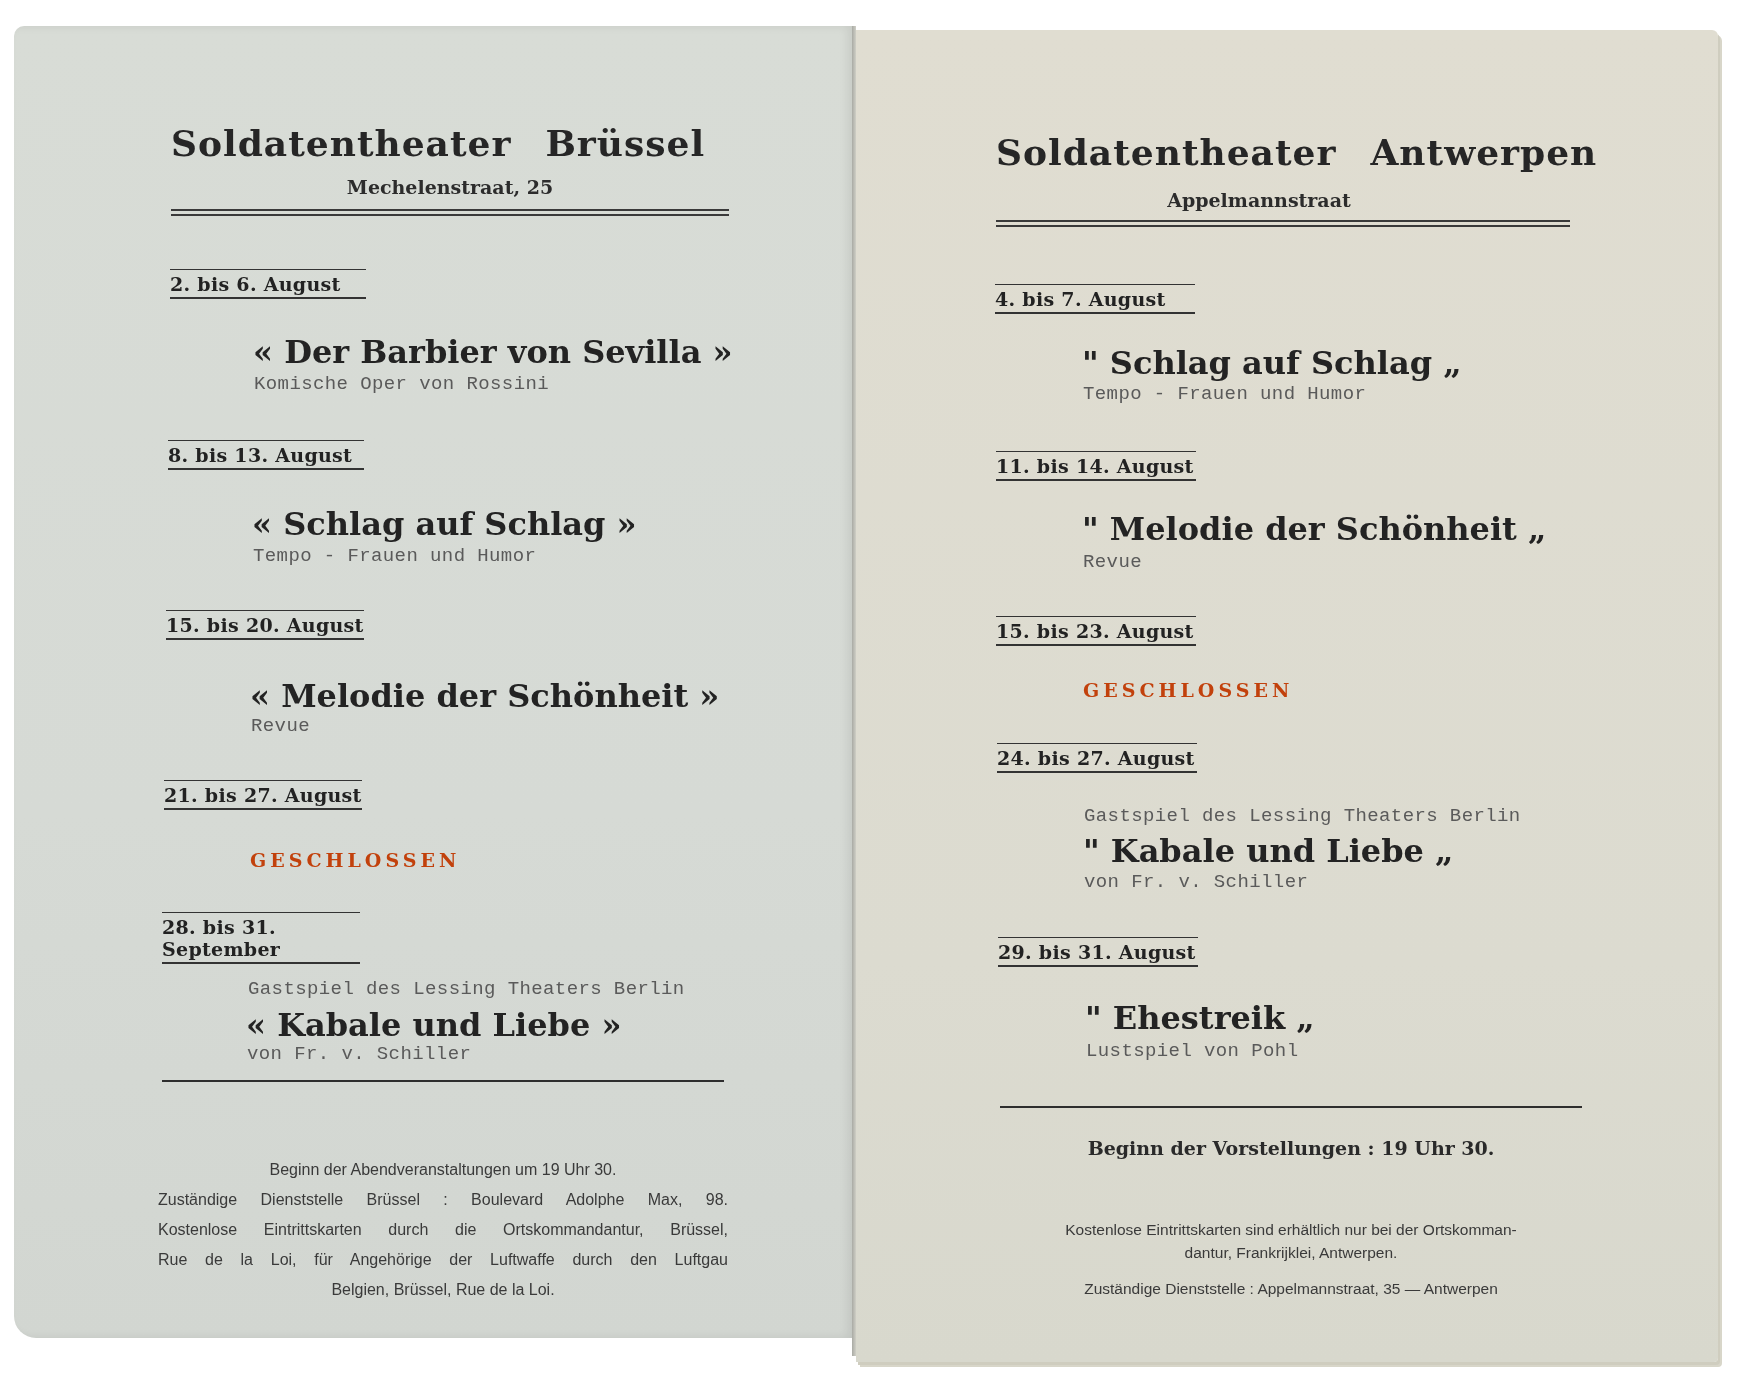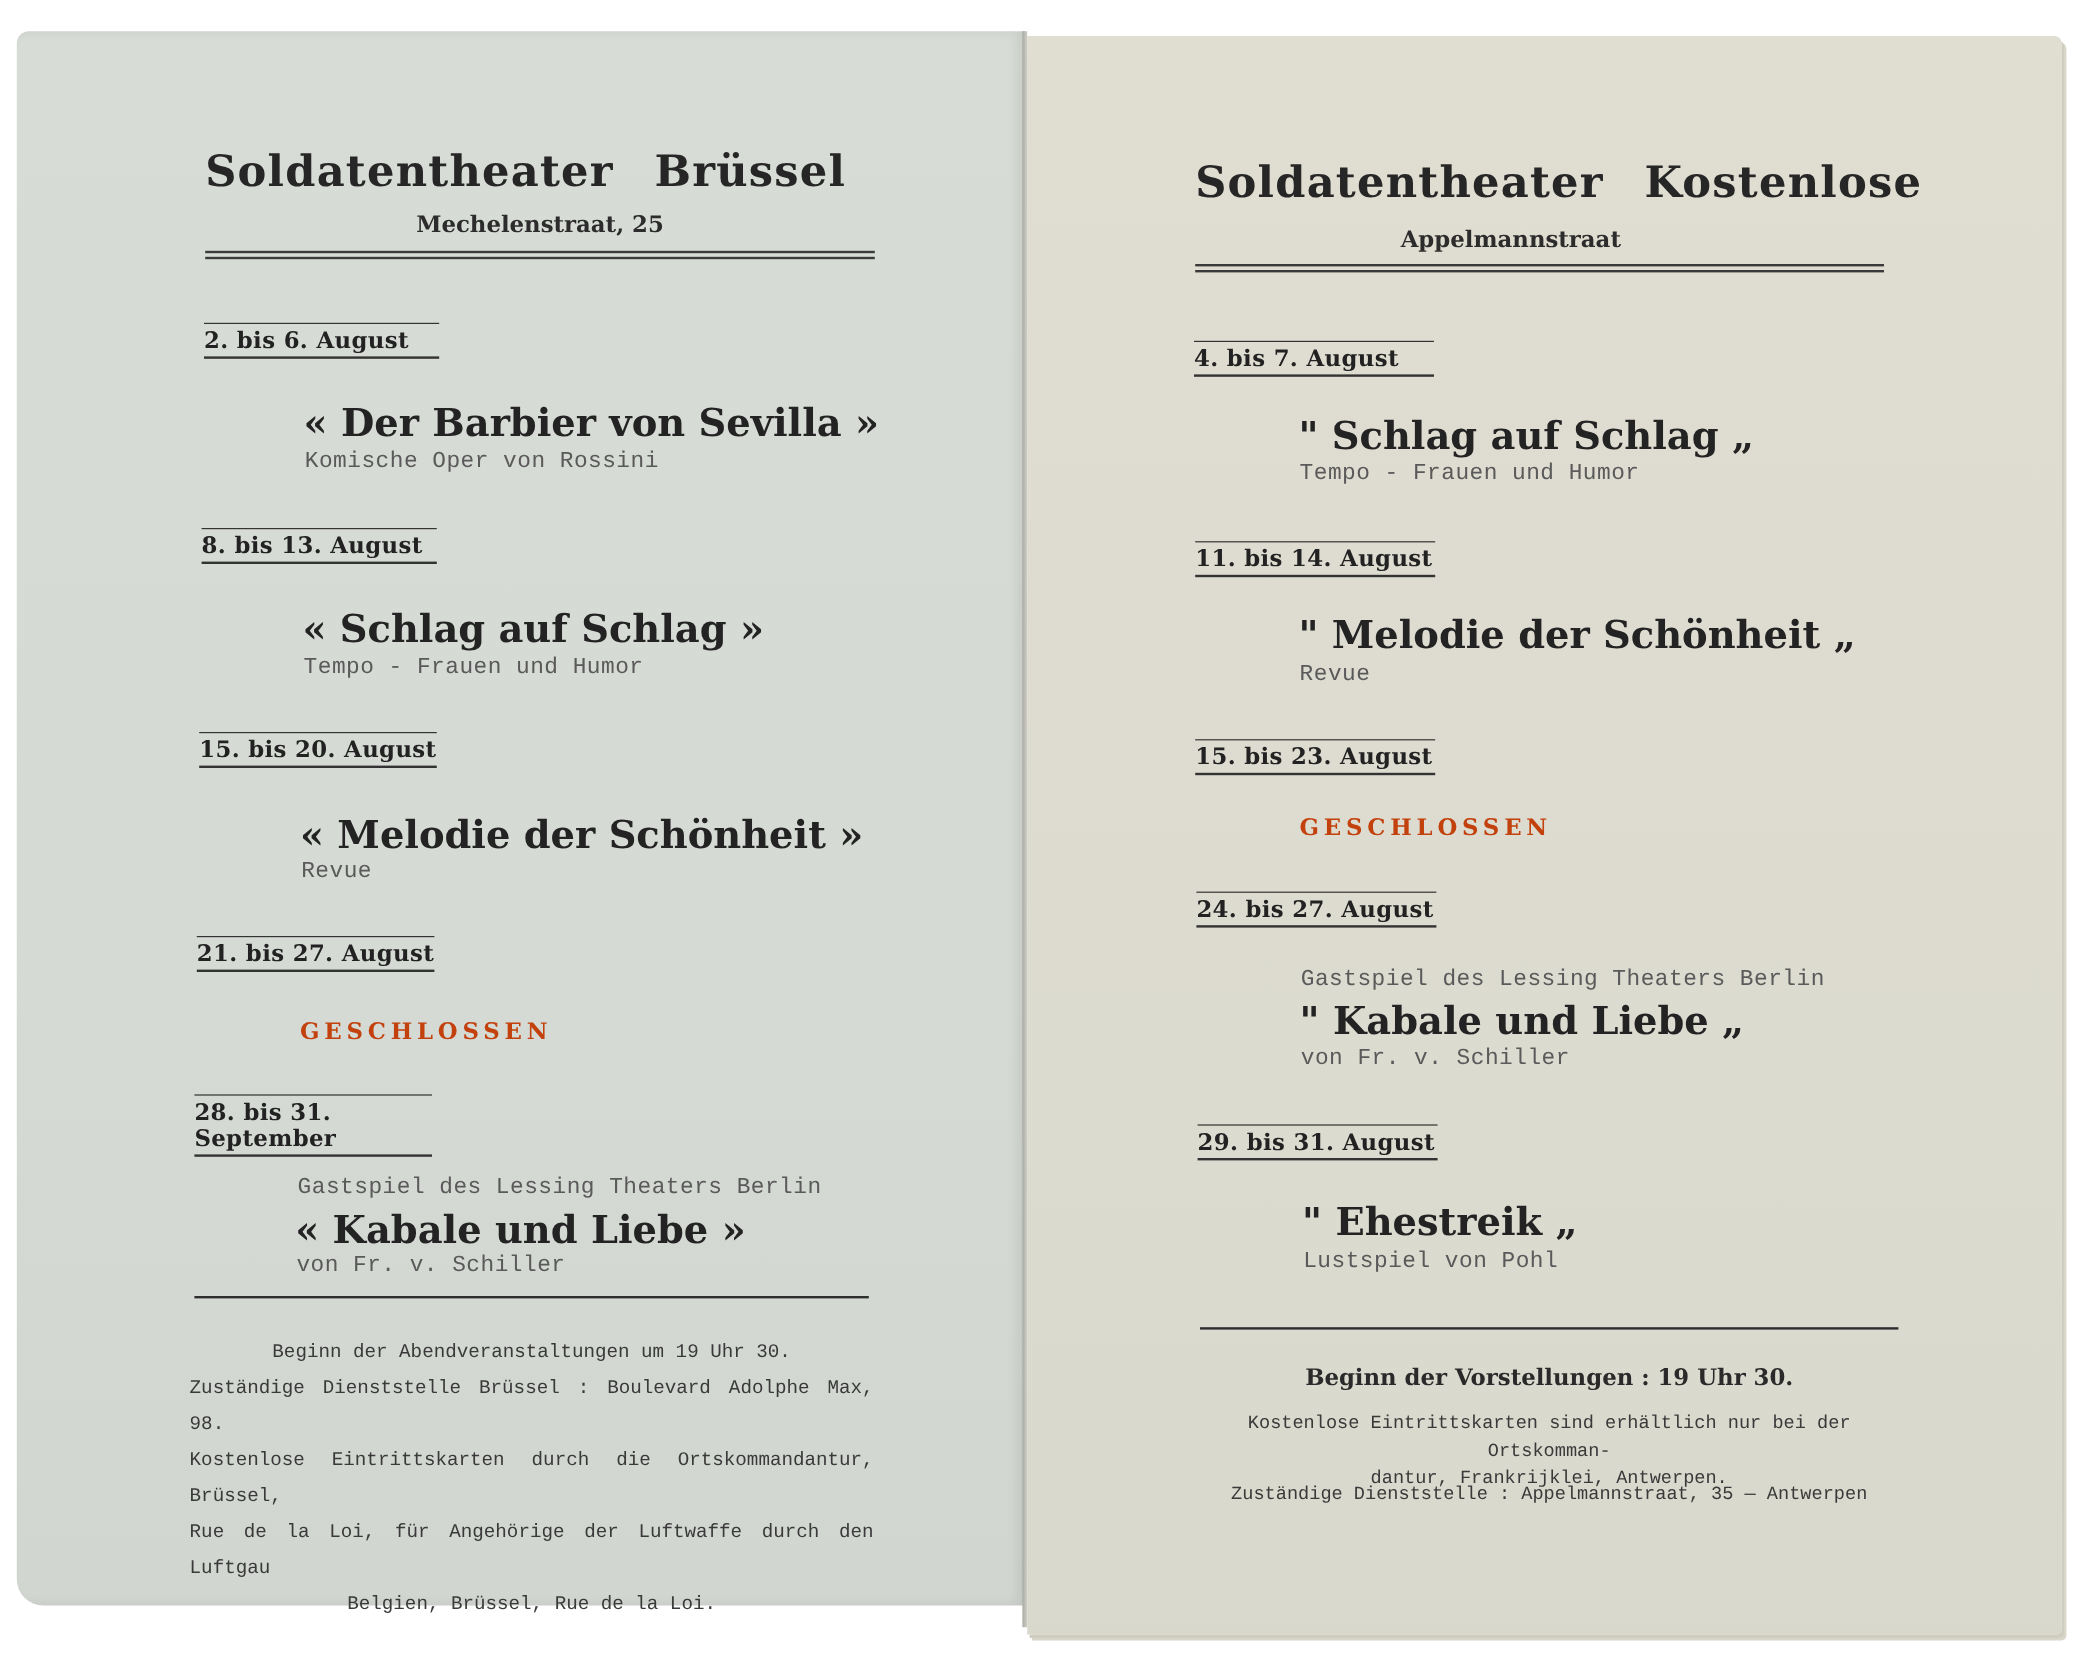--- a/index.html
+++ b/index.html
@@ -25,21 +25,21 @@
   .venue-title { font-family:"DejaVu Serif", serif; font-weight:bold; font-size:36px; color:#262626; letter-spacing:1px; }
   .venue-title .gap { display:inline-block; width:34px; }
   .venue-sub { font-family:"DejaVu Serif", serif; font-weight:bold; font-size:19px; color:#2c2c2c; text-align:center; }
   .double-rule { position:absolute; height:3px; border-top:2px solid #3a3a3a; border-bottom:2px solid #3a3a3a; }
   .date-box { position:absolute; border-top:1.5px solid #333; border-bottom:2px solid #333; padding:3px 0 2px 0; }
   .date-label { font-family:"DejaVu Serif", serif; font-weight:bold; font-size:19px; color:#222; letter-spacing:0.3px; display:block; }
   .show-title { font-family:"DejaVu Serif", serif; font-weight:bold; font-size:32px; color:#232323; }
   .show-sub { font-family:Liberation Mono, monospace; font-size:19px; color:#5a5a5a; letter-spacing:0.4px; }
   .closed { font-family:"DejaVu Serif", serif; font-weight:bold; font-size:19px; letter-spacing:4px; color:#c2410c; }
   .rule { position:absolute; height:0; border-top:2px solid #2e2e2e; }
-  .footer { position:absolute; text-align:center; font-family:Liberation Mono, monospace; font-size:16px; color:#3a3a3a; line-height:30px; }
+  .footer { position:absolute; text-align:center; font-family:Liberation Sans, sans-serif; font-size:16px; color:#3a3a3a; line-height:30px;margin-top:43px; }
   .footer-strong { font-family:"DejaVu Serif", serif; font-weight:bold; font-size:19px; color:#2a2a2a; }
   .footer-right { font-size:15.5px; line-height:23px; color:#3a3a3a; }
 </style>
 </head>
 <body>
 
 <div id="left-page" class="page"></div>
 <div id="right-page" class="page"></div>
 <div class="spine"></div>
 
@@ -82,21 +82,21 @@
 <div class="rule" style="left:162px; width:562px; top:1080px;"></div>
 <div class="footer" style="left:158px; width:570px; top:1112px;">
   <div>Beginn der Abendveranstaltungen um 19 Uhr 30.</div>
   <div style="text-align:justify; text-align-last:justify;">Zuständige Dienststelle Brüssel : Boulevard Adolphe Max, 98.</div>
   <div style="text-align:justify; text-align-last:justify;">Kostenlose Eintrittskarten durch die Ortskommandantur, Brüssel,</div>
   <div style="text-align:justify; text-align-last:justify;">Rue de la Loi, für Angehörige der Luftwaffe durch den Luftgau</div>
   <div>Belgien, Brüssel, Rue de la Loi.</div>
 </div>
 
 <div class="abs venue-title" style="left:996px; top:131px;">
-  <span>Soldatentheater</span><span class="gap"></span><span>Kostenlose</span>
+  <span>Soldatentheater</span><span class="gap"></span><span>Antwerpen</span>
 </div>
 <div class="abs venue-sub" style="left:972px; width:574px; top:189px;">Appelmannstraat</div>
 <div class="double-rule" style="left:996px; width:574px; top:220px;"></div>
 
 <div class="date-box" style="left:995px; width:200px; top:284px;">
     <span class="date-label">4. bis 7. August</span>
   </div>
 <div class="abs show-title" style="left:1082px; top:344px;">" Schlag auf Schlag „</div>
 <div class="abs show-sub" style="left:1083px; top:383px;">Tempo - Frauen und Humor</div>
 

